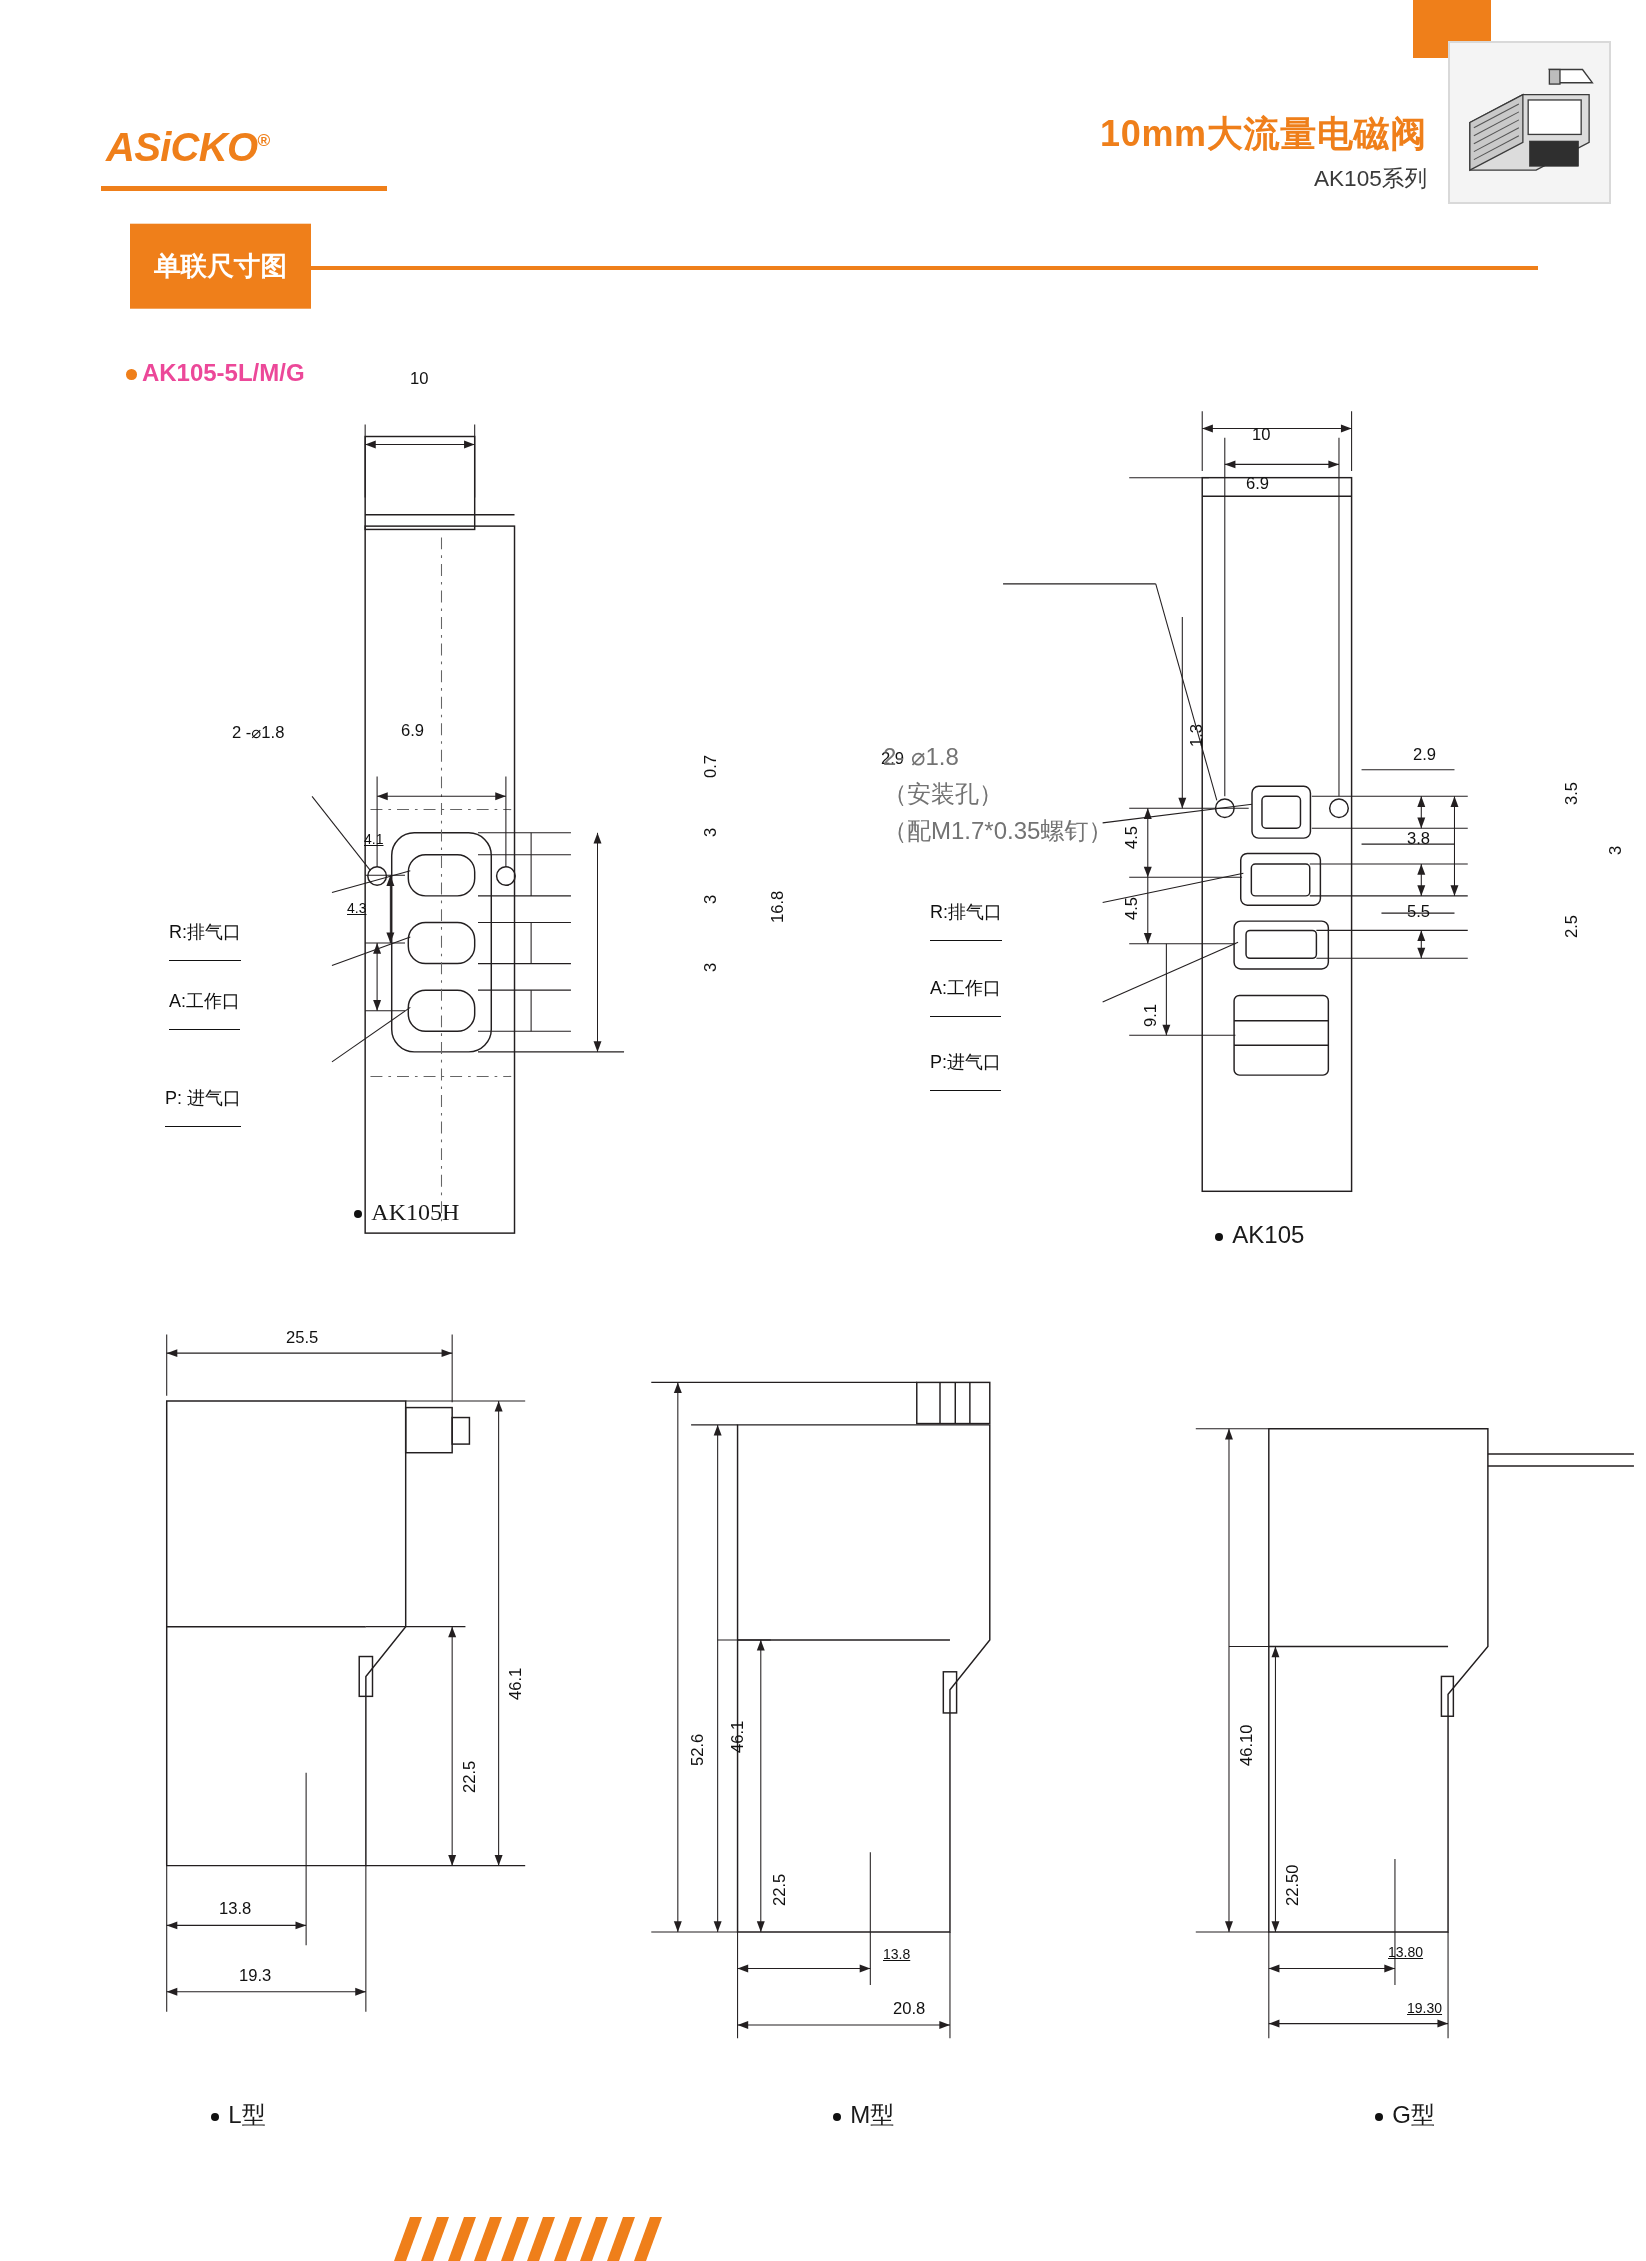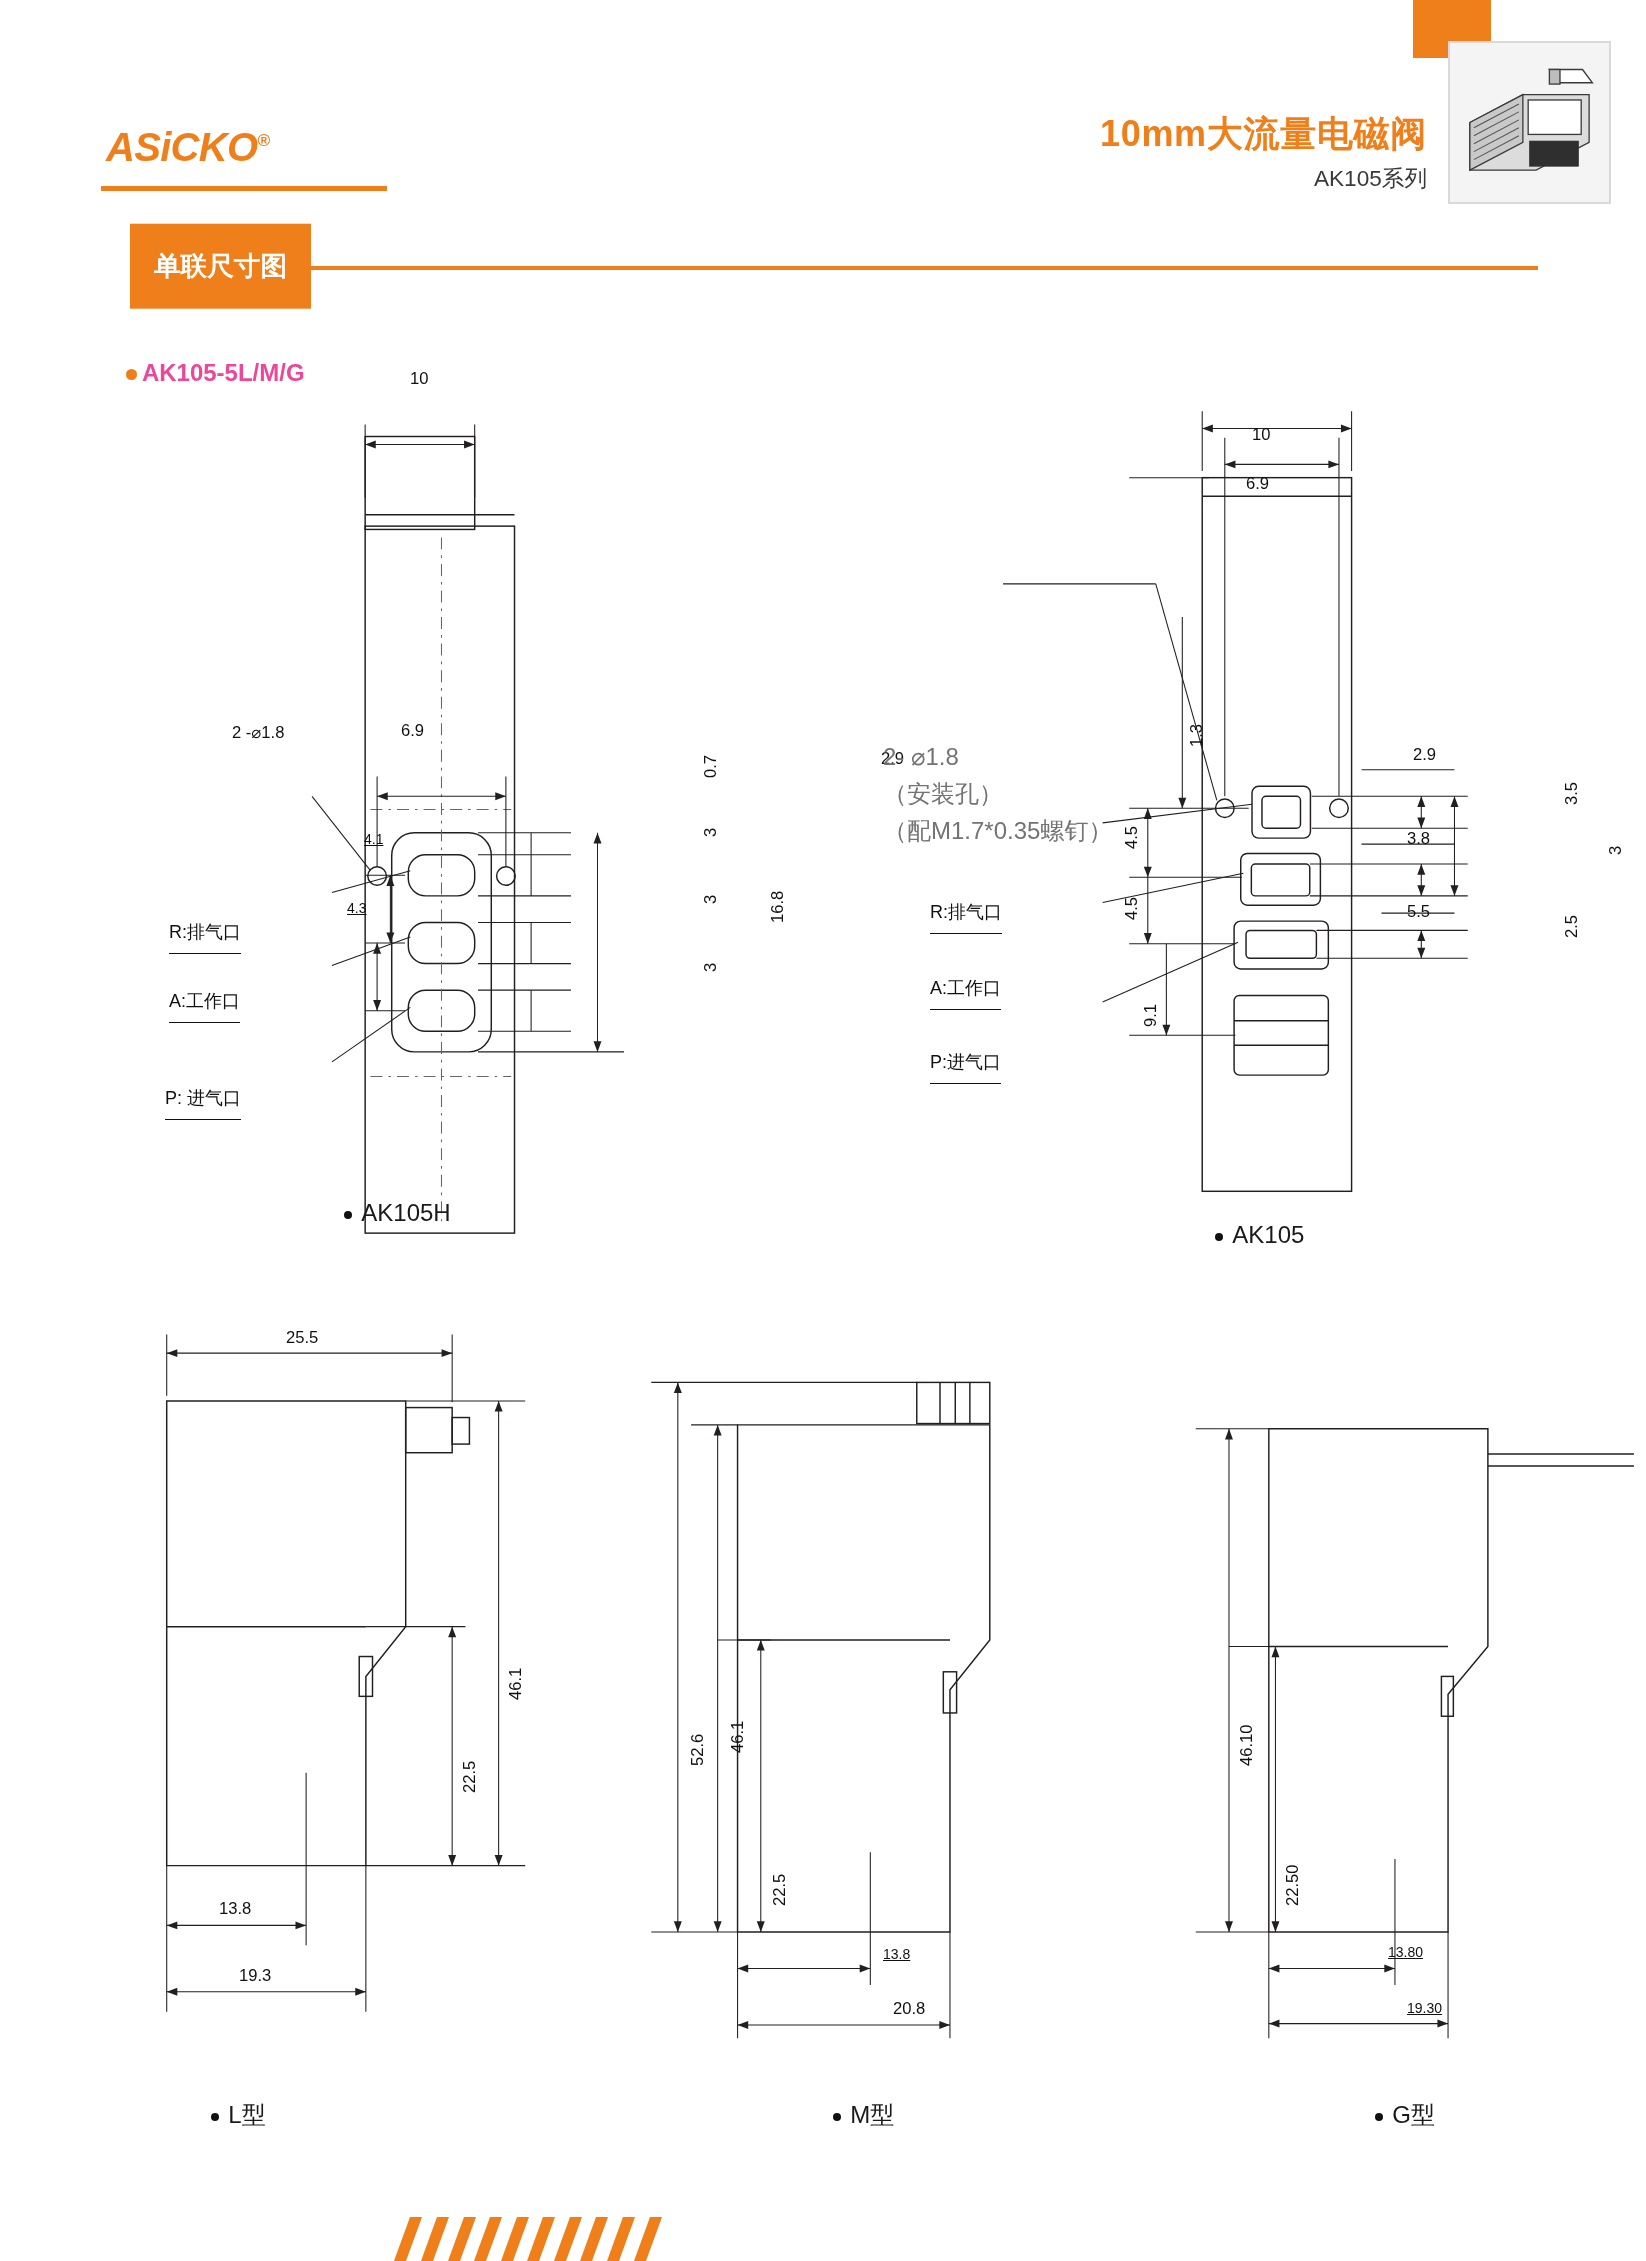--- a/index.html
+++ b/index.html
@@ -55,21 +55,21 @@
     margin-right:5.3px;vertical-align:middle;
   }
   
   .cap{
     position:absolute;font-size:24px;color:#1a1a1a;white-space:nowrap;
   }
   .cap .d{display:inline-block;width:8px;height:8px;border-radius:50%;background:#111;margin-right:9.3px;vertical-align:middle;}
   .dim{position:absolute;font-size:16.6px;color:#111;white-space:nowrap;}
   .dim.sm{font-size:14px;text-decoration:underline;}
   .lbl{position:absolute;font-size:18px;color:#111;white-space:nowrap;}
-  .lbl-u{border-bottom:1.3px solid #111;padding-bottom:11px;}
+  .lbl-u{border-bottom:1.3px solid #111;padding-bottom:18px;}
   .vtxt{position:absolute;font-size:16.6px;color:#111;white-space:nowrap;transform-origin:left top;}
   
   .footer{position:absolute;left:0;bottom:0;width:1646px;height:44px;overflow:hidden;}
   .footer .stripe{position:absolute;top:0;width:12px;height:66px;background:#ef7f1a;transform:skewX(-20deg);}
   .svgwrap{position:absolute;left:0;top:0;}
 </style>
 </head>
 <body>
 
 <div class="hdr-orange-tab"></div>
@@ -200,21 +200,21 @@
 <div class="vtxt" style="left:701px;top:778px;transform:rotate(-90deg);">0.7</div>
 <div class="vtxt" style="left:701px;top:837px;transform:rotate(-90deg);">3</div>
 <div class="vtxt" style="left:701px;top:904px;transform:rotate(-90deg);">3</div>
 <div class="vtxt" style="left:701px;top:972px;transform:rotate(-90deg);">3</div>
 <div class="vtxt" style="left:768px;top:923px;transform:rotate(-90deg);">16.8</div>
 
 <div class="lbl" style="left:169px;top:920px;"><span class="lbl-u">R:排气口</span></div>
 <div class="lbl" style="left:169px;top:989px;"><span class="lbl-u">A:工作口</span></div>
 <div class="lbl" style="left:165px;top:1086px;"><span class="lbl-u">P:  进气口</span></div>
 
-<div class="cap" style="left:344px;top:1199px;"><span class="d"></span><span>AK105H</span></div>
+<div class="cap" style="left:354px;top:1199px;font-family:Liberation Serif, serif;"><span class="d"></span><span>AK105H</span></div>
 
 <svg class="svgwrap" width="863" height="863" viewBox="0 0 1300 1300" style="left:784px;top:398px;">
   <g stroke="#231f20" stroke-width="2.2" fill="none">
 
     <rect x="630" y="120" width="225" height="1075"></rect>
     <line x1="630" y1="148" x2="855" y2="148"></line>
 
     <rect x="705" y="585" width="88" height="78" rx="10" ry="10"></rect>
     <rect x="720" y="600" width="58" height="48" rx="6" ry="6"></rect>
     <rect x="688" y="686" width="120" height="78" rx="10" ry="10"></rect>

